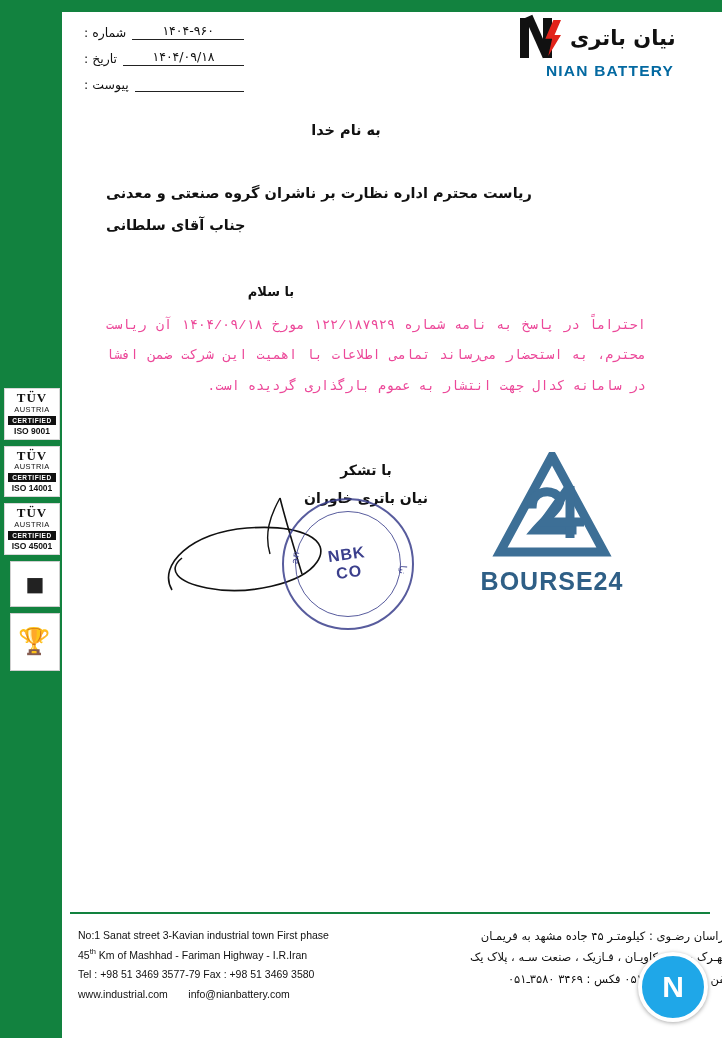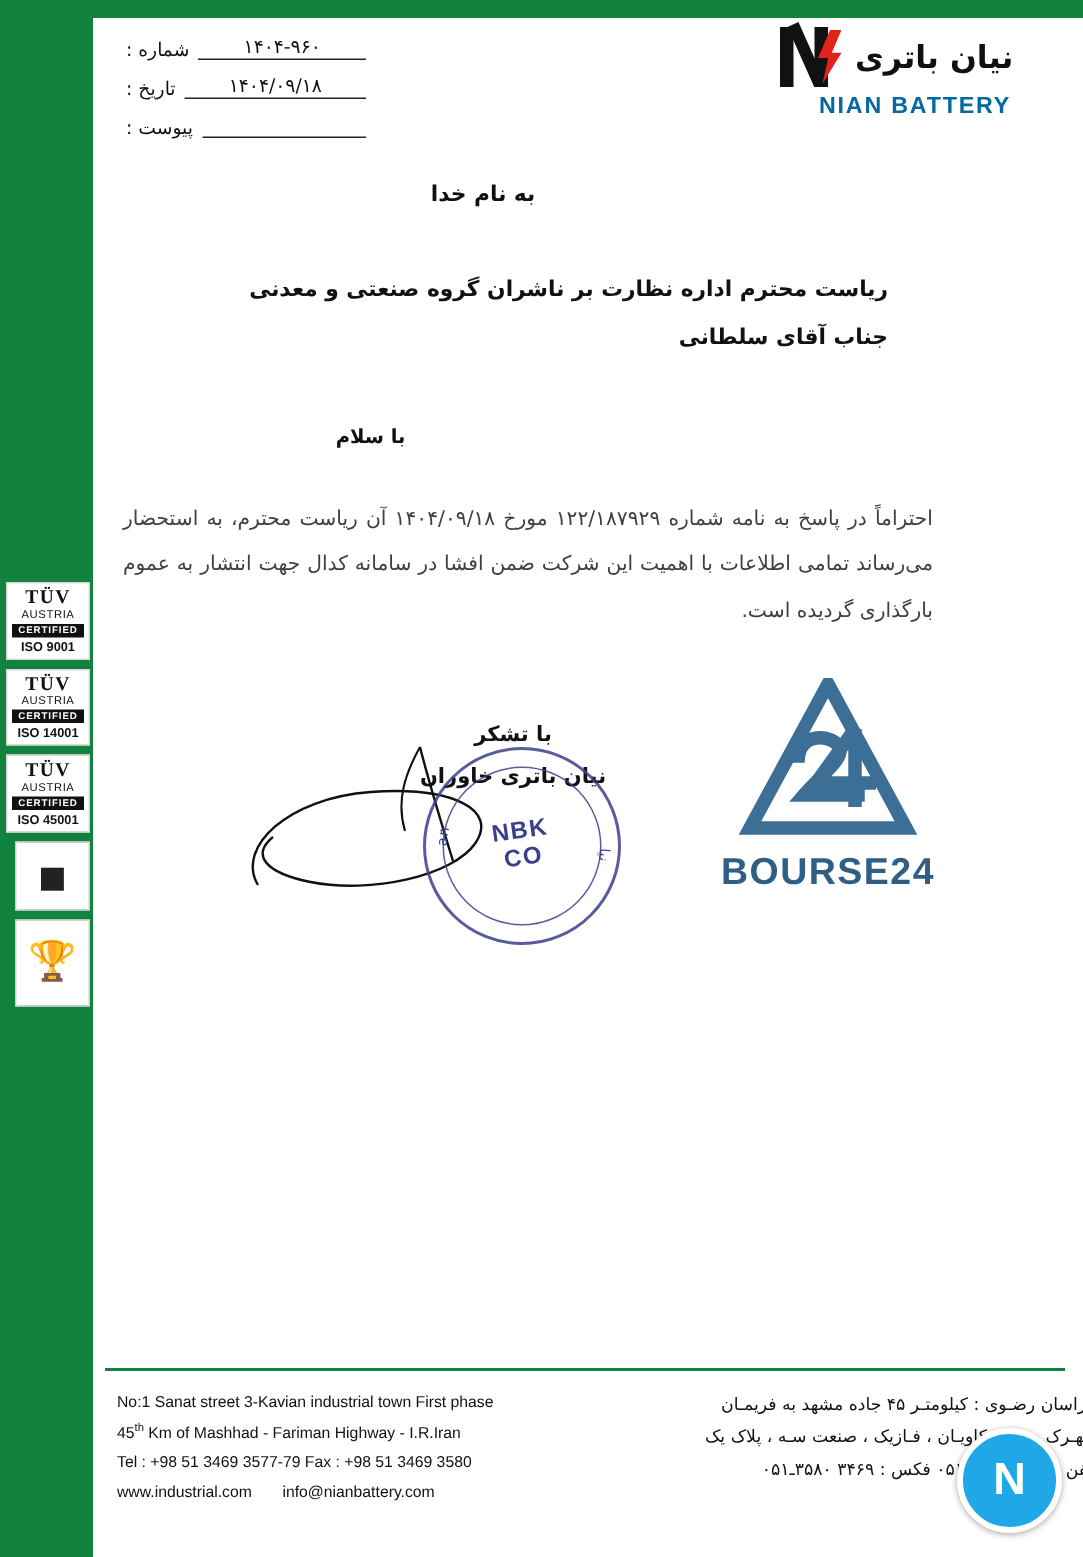--- a/index.html
+++ b/index.html
@@ -149,55 +149,56 @@
     font-weight: bold;
     letter-spacing: 1.2px;
     color: #0369a1;
     font-family: "Liberation Sans", sans-serif;
     margin-top: 2px;
   }
 
   
   .body-wrap {
     position: absolute;
-    right: 100px;
+    right: 76px;
     top: 122px;
     width: 540px;
     direction: rtl;
     text-align: right;
     color: #111;
   }
   .basmala {
     text-align: center;
     font-size: 14.5px;
     font-weight: bold;
     margin-bottom: 40px;
     padding-right: 60px;
   }
   .addressee {
     font-size: 14.5px;
     font-weight: bold;
     line-height: 2.2;
-    text-align: right;
+    text-align: left;
     padding-right: 30px;
   }
   .salutation {
     font-size: 13px;
     font-weight: bold;
     margin-top: 42px;
     text-align: center;
     padding-right: 210px;
   }
   .para {
-    margin-top: 32px;
+    margin-top: 12px;
     font-size: 13.5px;
     line-height: 2.25;
     text-align: justify;
     text-align-last: right;
-    color: #404040;
+    color: #ec4899;
+    font-family: Liberation Mono, monospace;
   }
   .closing {
     margin-top: 54px;
     font-size: 14px;
     font-weight: bold;
     line-height: 2.0;
     text-align: center;
     width: 200px;
     margin-right: 180px;
   }

